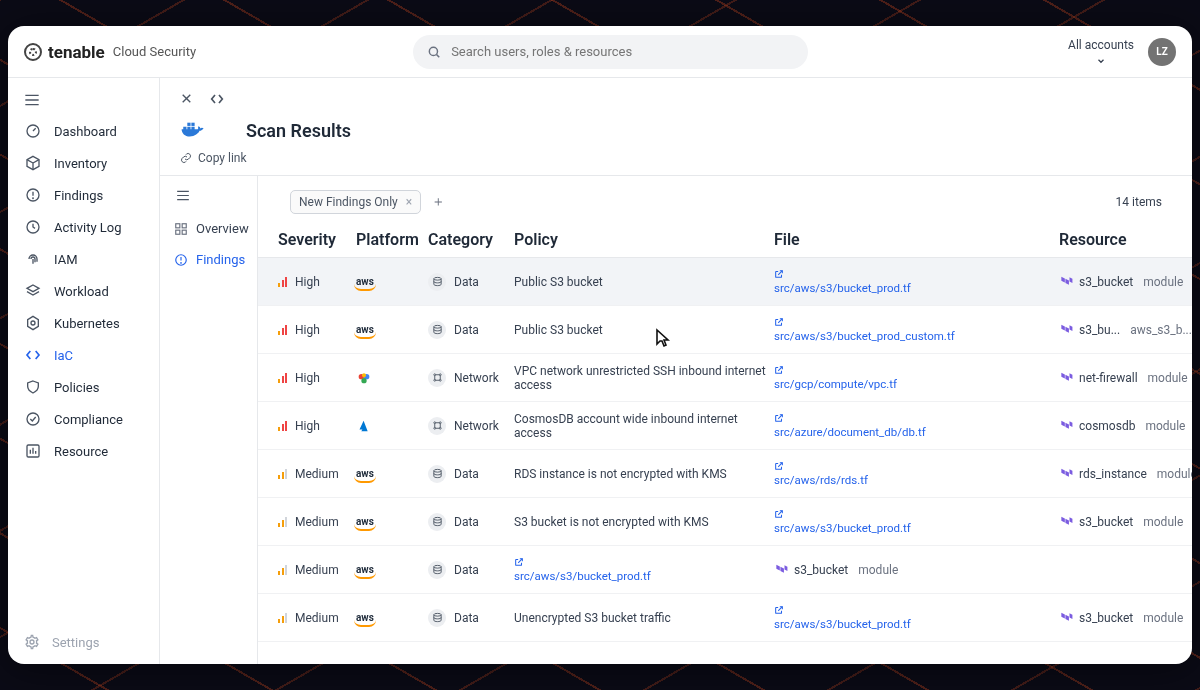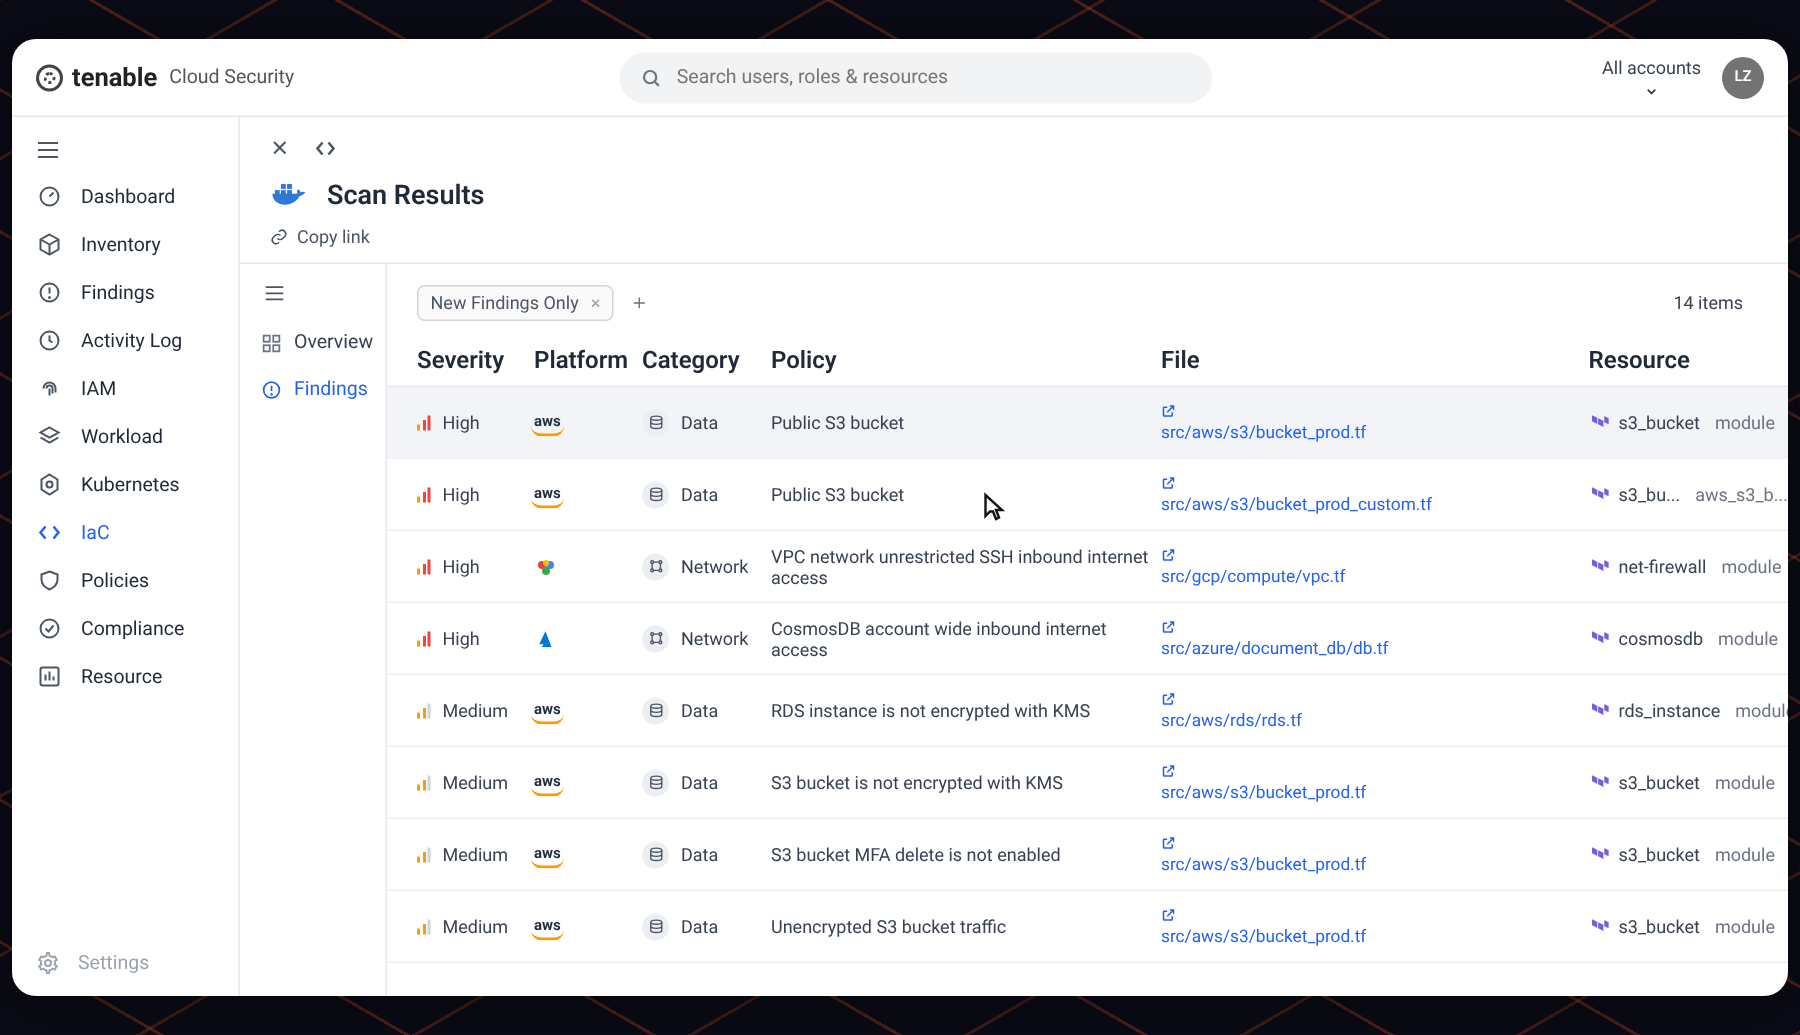--- a/index.html
+++ b/index.html
@@ -29,32 +29,32 @@
 .nav-item.active { color: #2563eb; }
 .nav-item .ico { width: 18px; display: flex; justify-content: center; color: #4b5563; }
 .nav-item.active .ico { color: #2563eb; }
 .nav-spacer { flex: 1; }
 .settings { display: flex; align-items: center; gap: 12px; padding: 10px 16px 14px; font-size: 13px; color: #9ca3af; }
 .content { flex: 1; display: flex; flex-direction: column; overflow: hidden; }
 .content-header { padding: 14px 20px 10px; }
 .toolbar-icons { display: flex; gap: 16px; color: #4b5563; font-size: 14px; align-items: center; }
 .title-row { display: flex; align-items: center; gap: 12px; margin-top: 14px; }
 .whale { color: #2b79d8; }
-.page-title { font-size: 18px; font-weight: 600; color: #1f2937; }
+.page-title { font-size: 18px; font-weight: 600; color: #1f2937; margin-left: 28px; }
 .copylink { display: flex; align-items: center; gap: 6px; font-size: 12px; color: #4b5563; margin-top: 10px; cursor: pointer; }
 .content-body { flex: 1; display: flex; border-top: 1px solid #e6e8eb; overflow: hidden; }
 .subnav { width: 98px; border-right: 1px solid #e6e8eb; padding-top: 14px; }
 .subnav-top { padding: 0 16px 12px; color: #4b5563; }
 .subnav-item { display: flex; align-items: center; gap: 8px; padding: 8px 14px; font-size: 13px; color: #374151; cursor: pointer; }
 .subnav-item.active { color: #2563eb; }
 .subnav-item .sico { width: 16px; color: #6b7280; display:flex; }
 .subnav-item.active .sico { color: #2563eb; }
 .table-area { flex: 1; display: flex; flex-direction: column; overflow: hidden; }
 .filters { display: flex; align-items: center; padding: 14px 20px 8px; gap: 10px; }
-.chip { border: 1px solid #d1d5db; border-radius: 5px; padding: 4px 8px; font-size: 12px; color: #4b5563; display: flex; gap: 8px; background: #fafafa; }
+.chip { border: 1px solid #d1d5db; border-radius: 5px; padding: 4px 8px; font-size: 12px; color: #4b5563; display: flex; gap: 8px; background: #fafafa; margin-left: 12px; }
 .chip .x { color: #9ca3af; cursor: pointer; }
 .plus { color: #6b7280; cursor: pointer; font-size: 14px; }
 .count { margin-left: auto; font-size: 12px; color: #374151; padding-right: 10px; }
 .thead, .trow { display: grid; grid-template-columns: 78px 72px 86px 260px 285px 145px; align-items: center; padding: 0 20px; }
 .thead { font-size: 16px; font-weight: 600; color: #1f2937; height: 36px; border-bottom: 1px solid #e6e8eb; }
 .tbody { flex: 1; overflow-y: auto; }
 .trow { min-height: 48px; border-bottom: 1px solid #f0f1f3; font-size: 12px; color: #374151; cursor: pointer; padding-top: 6px; padding-bottom: 6px; }
 .trow.hovered { background: #f2f4f7; position: relative; }
 .sev { display: flex; align-items: center; gap: 8px; }
 .sev-bars { display: inline-flex; gap: 1.5px; align-items: flex-end; height: 10px; }
@@ -615,21 +615,20 @@
                 <div class="cat">
                   <span class="cat-badge">
                     <svg width="11" height="11" viewBox="0 0 24 24" fill="none" stroke="currentColor" stroke-width="2">
                       <ellipse cx="12" cy="6" rx="8" ry="3"></ellipse>
                       <path d="M4 6v12c0 1.7 3.6 3 8 3s8-1.3 8-3V6"></path>
                       <path d="M4 12c0 1.7 3.6 3 8 3s8-1.3 8-3"></path>
                     </svg>
                   </span>
                   <span>Data</span>
                 </div>
-                <div>S3 bucket MFA delete is not enabled</div>
                 <div class="file">
                   <span class="file-open">
                     <svg width="10" height="10" viewBox="0 0 24 24" fill="none" stroke="currentColor" stroke-width="2.5">
                       <path d="M14 4h6v6"></path>
                       <path d="M20 4L10 14"></path>
                       <path d="M18 14v5a1 1 0 01-1 1H5a1 1 0 01-1-1V7a1 1 0 011-1h5"></path>
                     </svg>
                   </span>
                   <span class="file-path">src/aws/s3/bucket_prod.tf</span>
                 </div>

